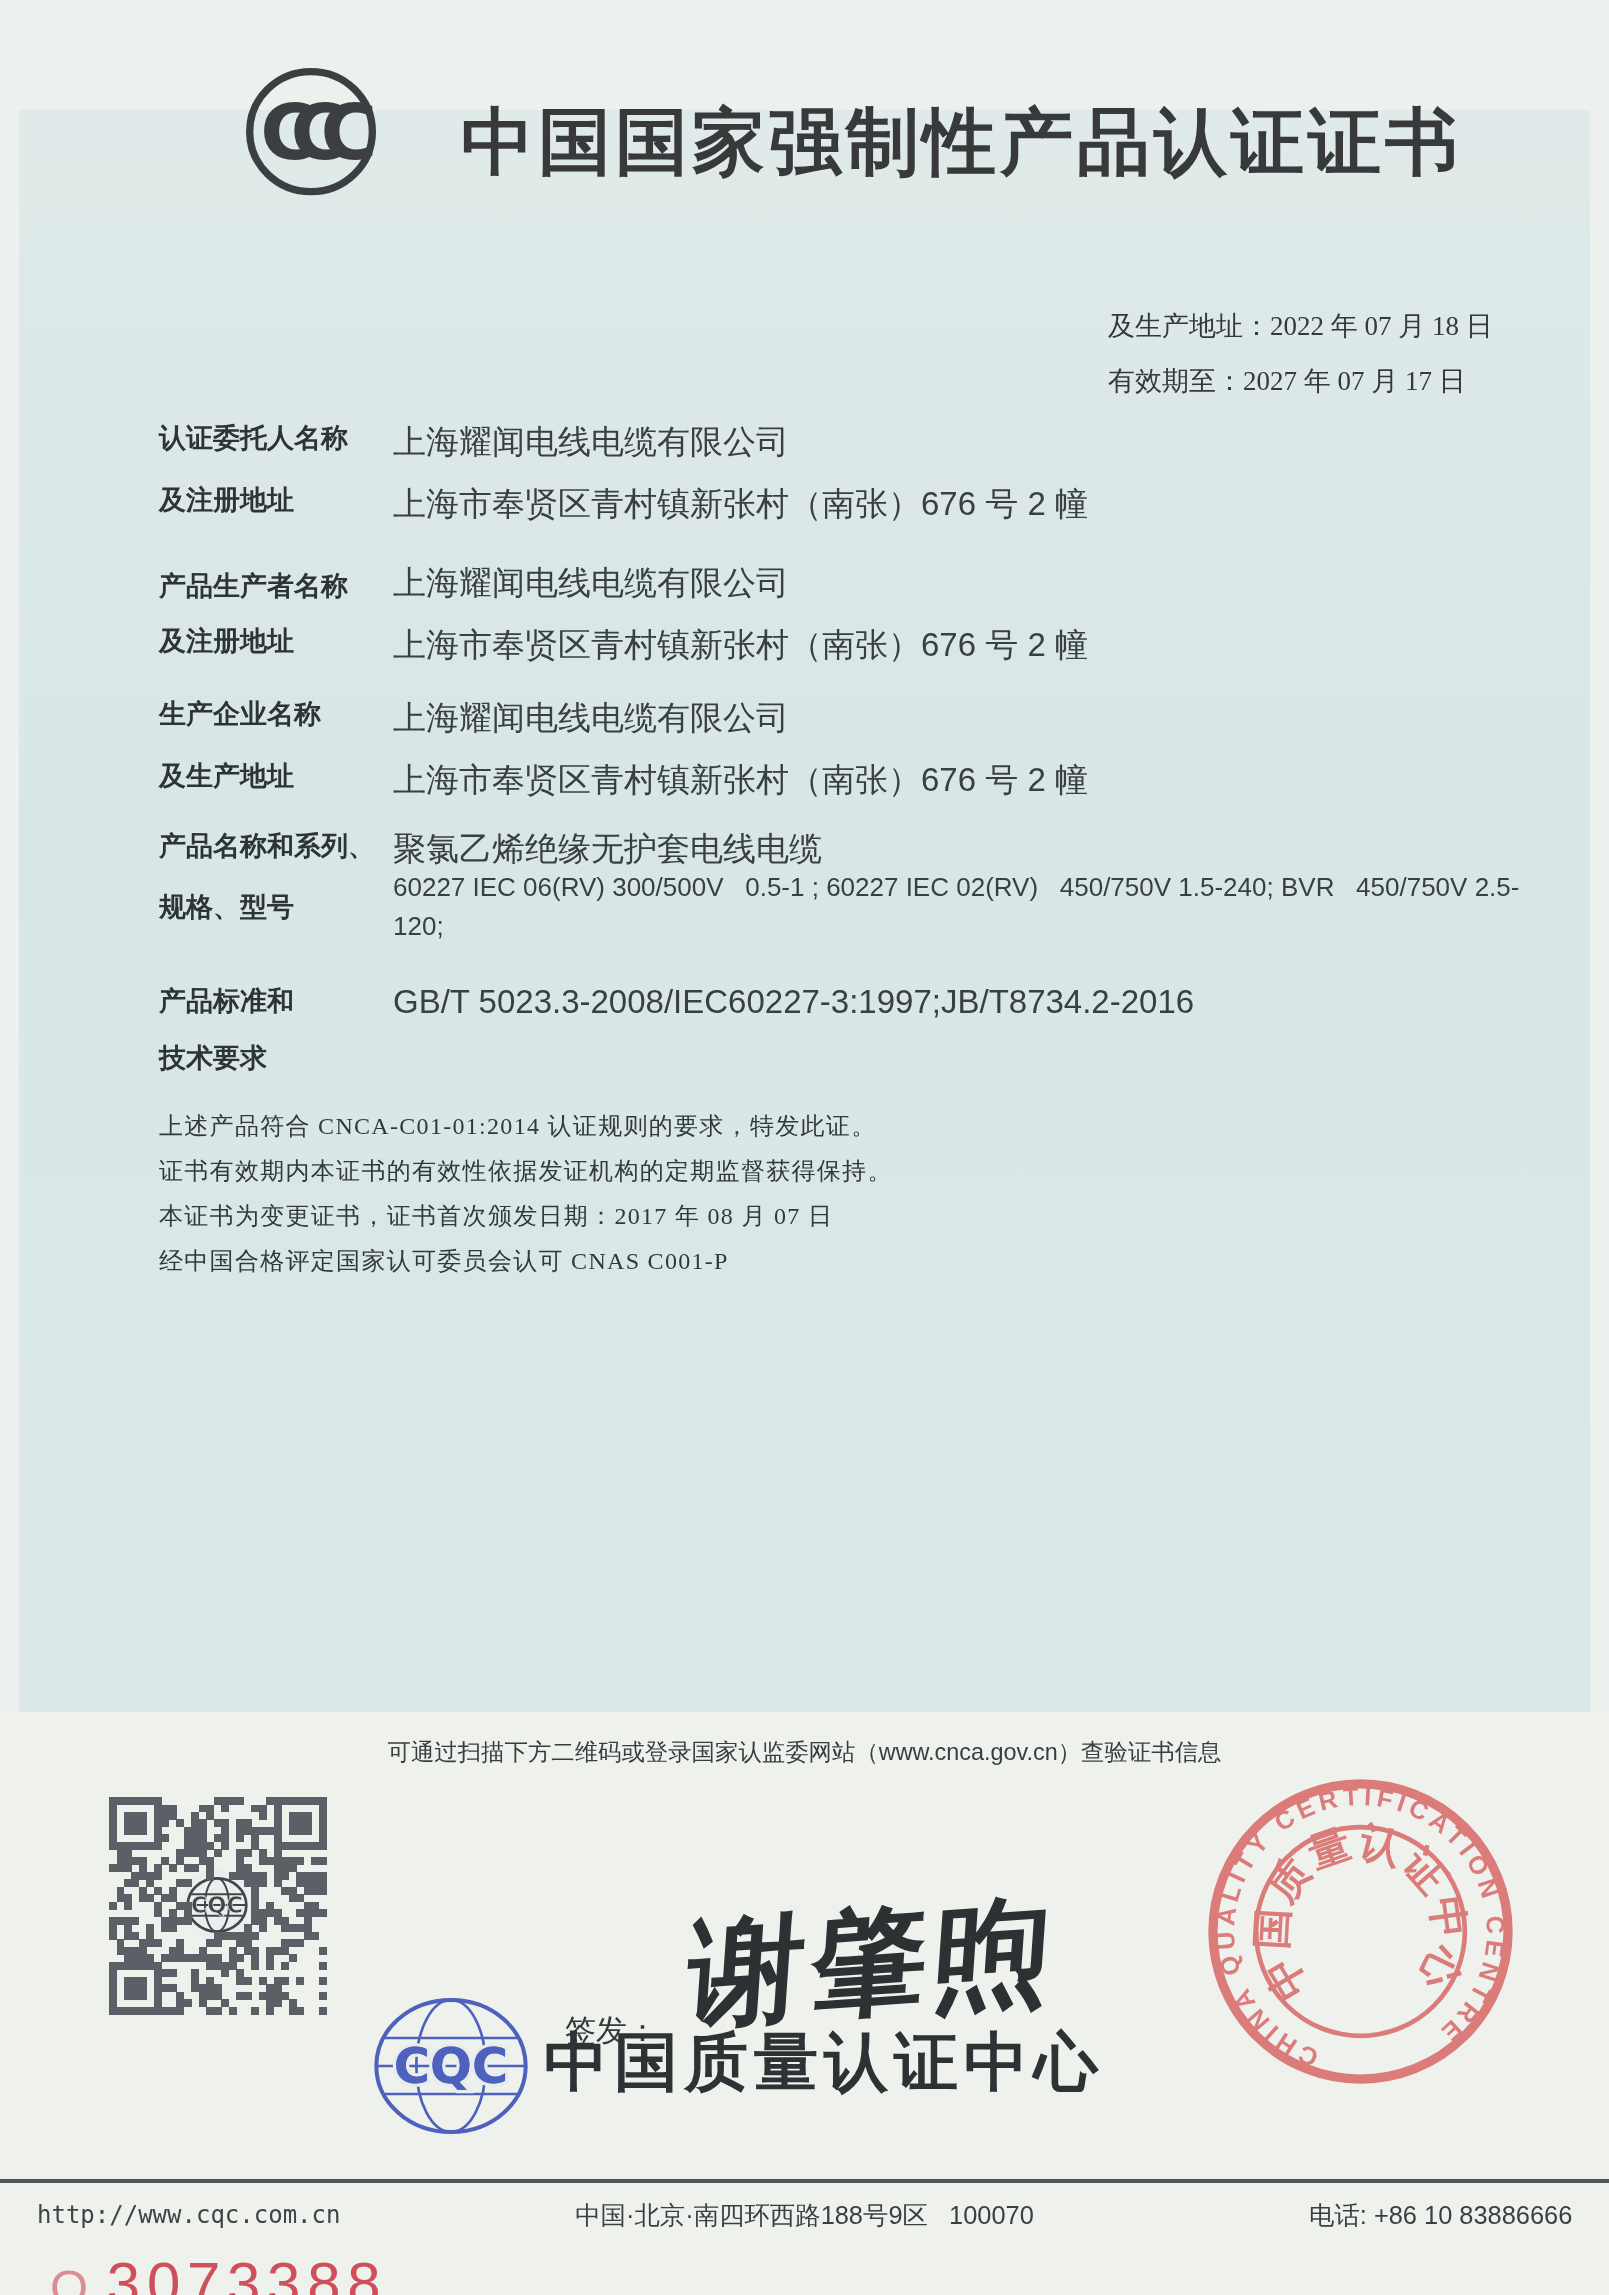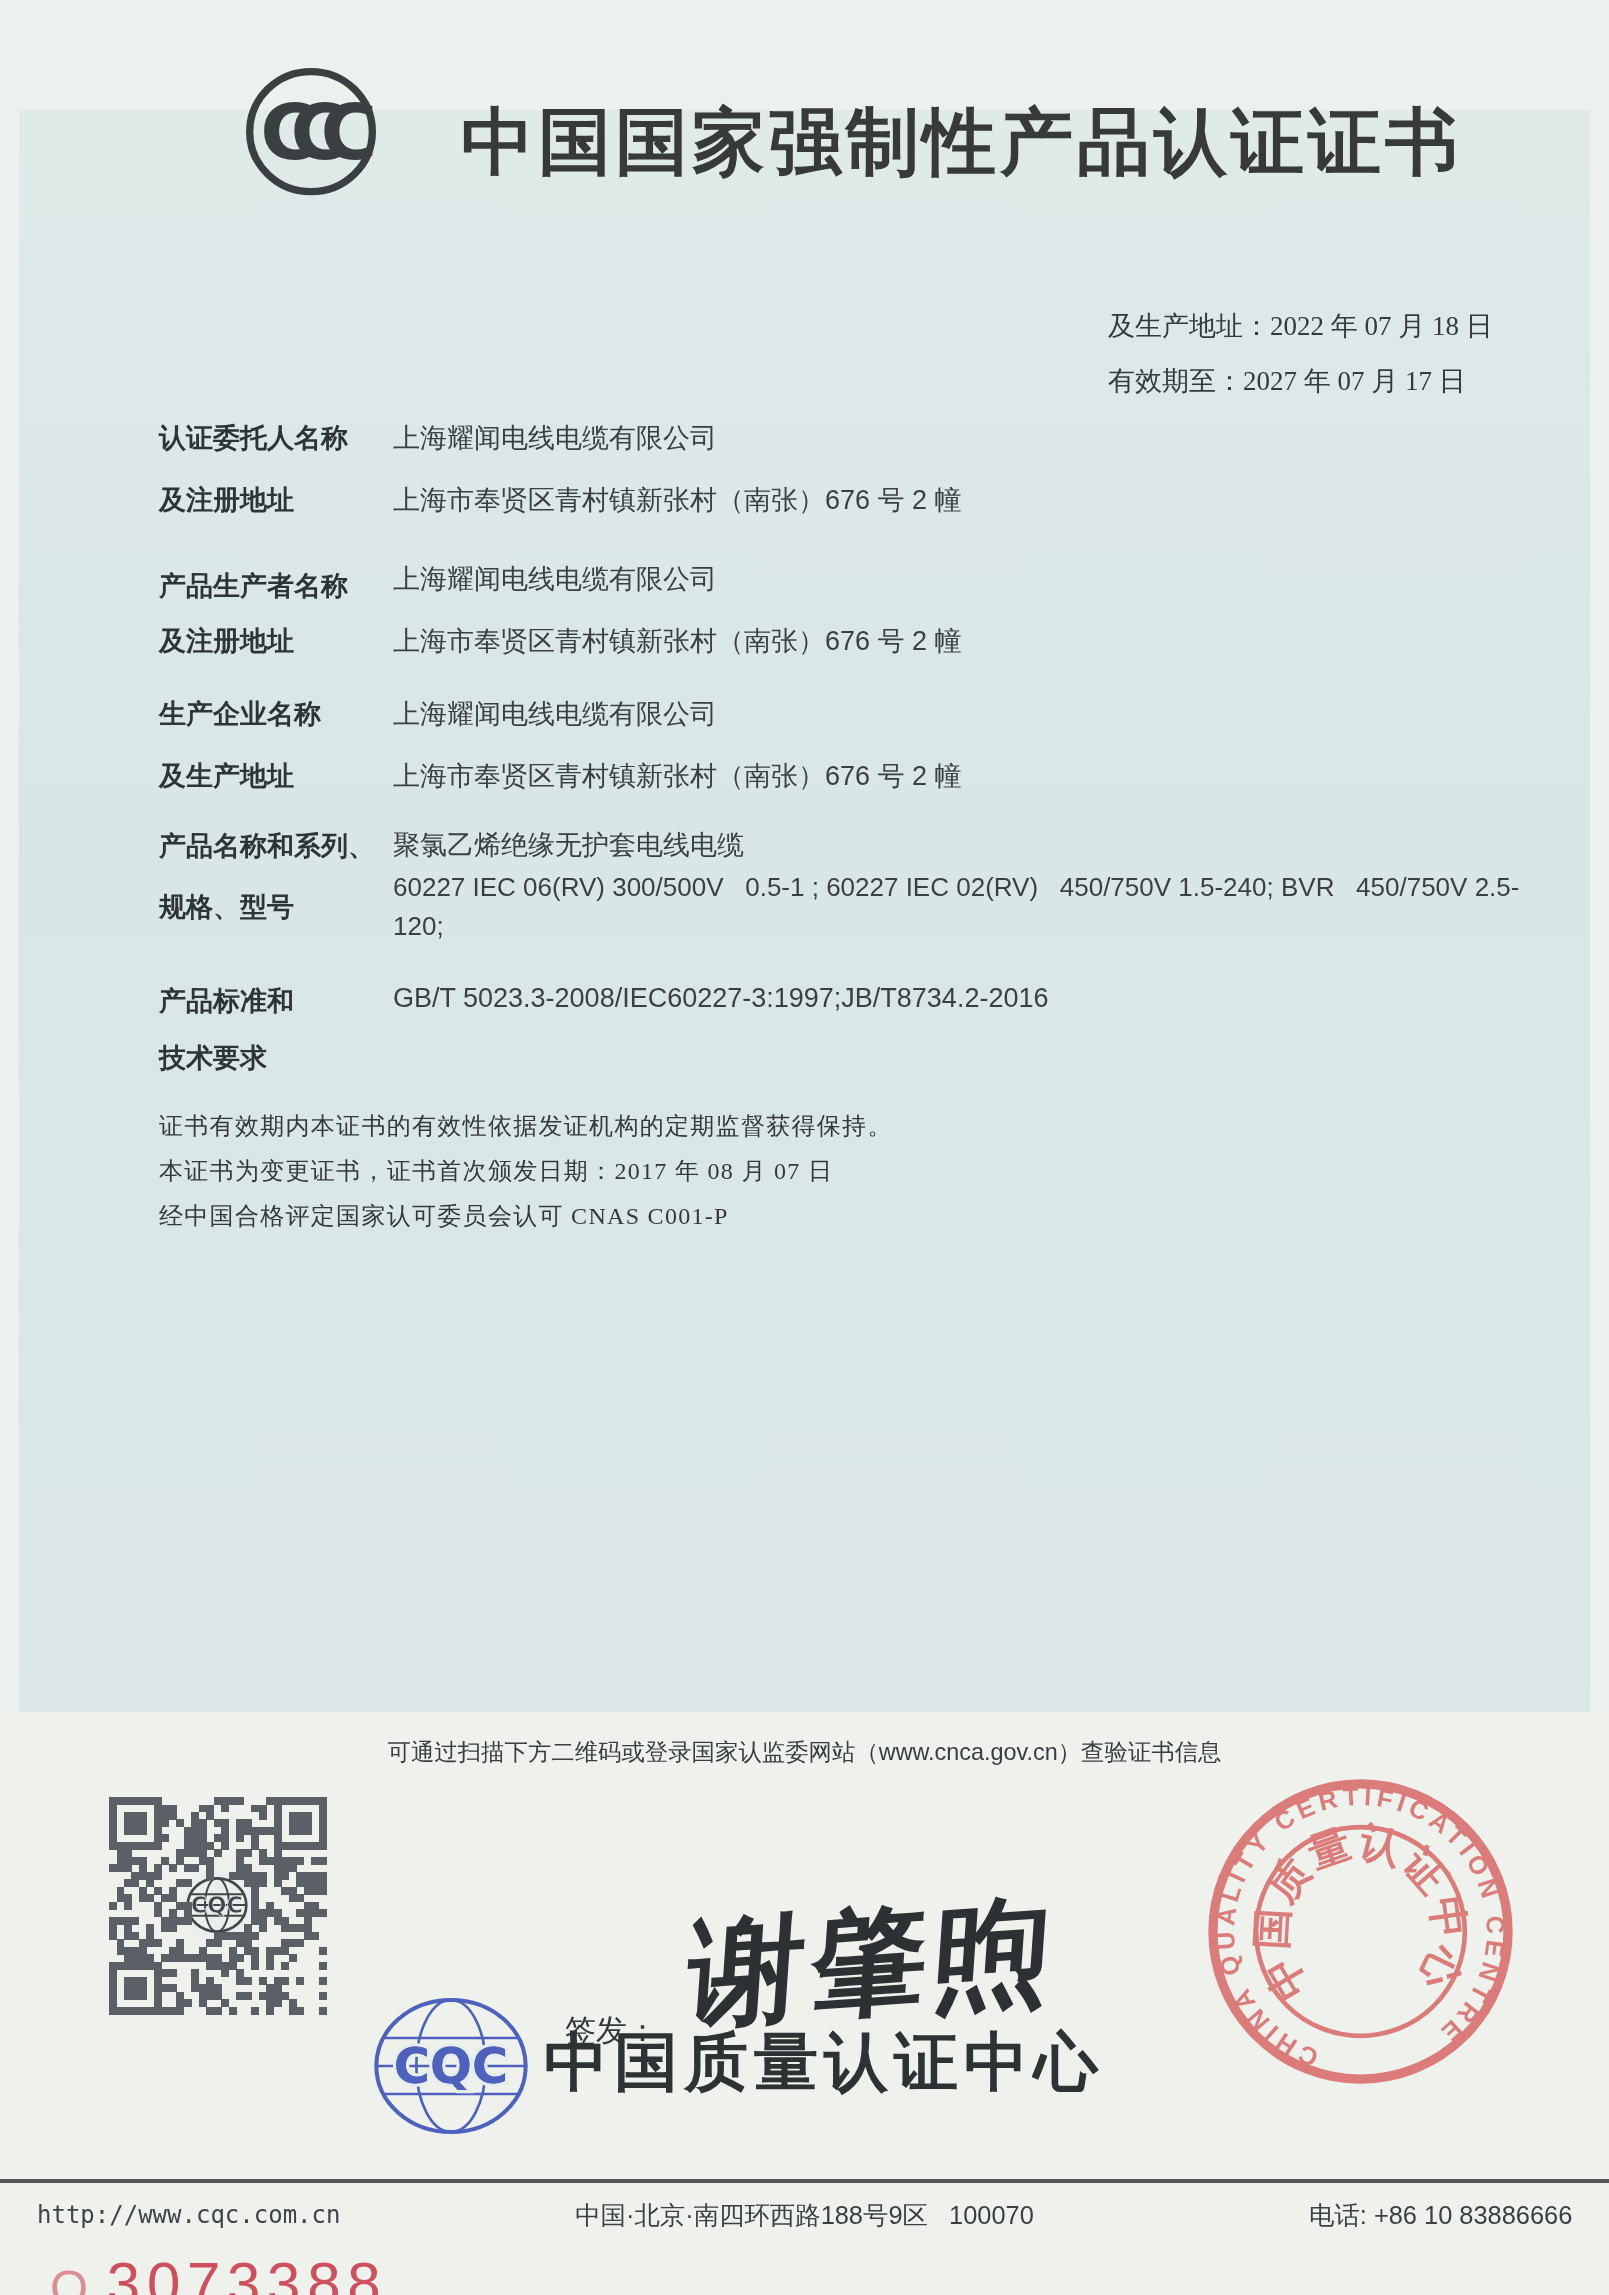--- a/index.html
+++ b/index.html
@@ -24,21 +24,21 @@
     white-space:nowrap;
   }
 
   
   .certline{left:279px;top:299px;font-family:"Liberation Serif","DejaVu Serif",serif;font-size:28px;color:#35393c;white-space:nowrap;}
   .certline .num{font-family:"Liberation Sans",sans-serif;font-size:33px;letter-spacing:1.3px;}
   .dates{left:1108px;top:299px;font-family:"Liberation Serif","DejaVu Serif",serif;font-size:27px;line-height:55px;color:#35393c;white-space:nowrap;}
 
   
   .f-label{font-size:27px;font-weight:700;color:#2e3336;white-space:nowrap;}
-  .f-value{font-size:27px;color:#3a3f42;white-space:pre-wrap;}
+  .f-value{font-size:33px;color:#3a3f42;white-space:pre-wrap;}
   .lbl-col{left:159px;}
   .val-col{left:393px;width:1156px;}
   .v-line2{line-height:39px;font-size:26px;}
 
   
   .statements{left:159px;top:1104px;width:1269px;
     font-family:"Liberation Serif","DejaVu Serif",serif;font-size:24px;letter-spacing:1.3px;
     color:#33383b;line-height:45px;white-space:nowrap;}
 
   
@@ -114,20 +114,21 @@
   <div class="abs f-label lbl-col" style="top:828px">产品名称和系列、</div>
   <div class="abs f-label lbl-col" style="top:889px">规格、型号</div>
   <div class="abs f-value val-col" style="top:827px">聚氯乙烯绝缘无护套电线电缆</div>
   <div class="abs f-value val-col v-line2" style="top:868px">60227 IEC 06(RV) 300/500V   0.5-1 ; 60227 IEC 02(RV)   450/750V 1.5-240; BVR   450/750V 2.5-120;</div>
 
   <div class="abs f-label lbl-col" style="top:983px">产品标准和</div>
   <div class="abs f-label lbl-col" style="top:1040px">技术要求</div>
   <div class="abs f-value val-col" style="top:983px">GB/T 5023.3-2008/IEC60227-3:1997;JB/T8734.2-2016</div>
 
   <div class="abs statements">
+    <div>上述产品符合 CNCA-C01-01:2014 认证规则的要求，特发此证。</div>
     <div>证书有效期内本证书的有效性依据发证机构的定期监督获得保持。</div>
     <div>本证书为变更证书，证书首次颁发日期：2017 年 08 月 07 日</div>
     <div>经中国合格评定国家认可委员会认可 CNAS C001-P</div>
   </div>
 
   <div class="abs verify">可通过扫描下方二维码或登录国家认监委网站（www.cnca.gov.cn）查验证书信息</div>
 
   <div class="abs qr" id="qr-grid">
     <div class="qr-logo">
       <svg viewBox="0 0 108 108" width="72" height="72">

